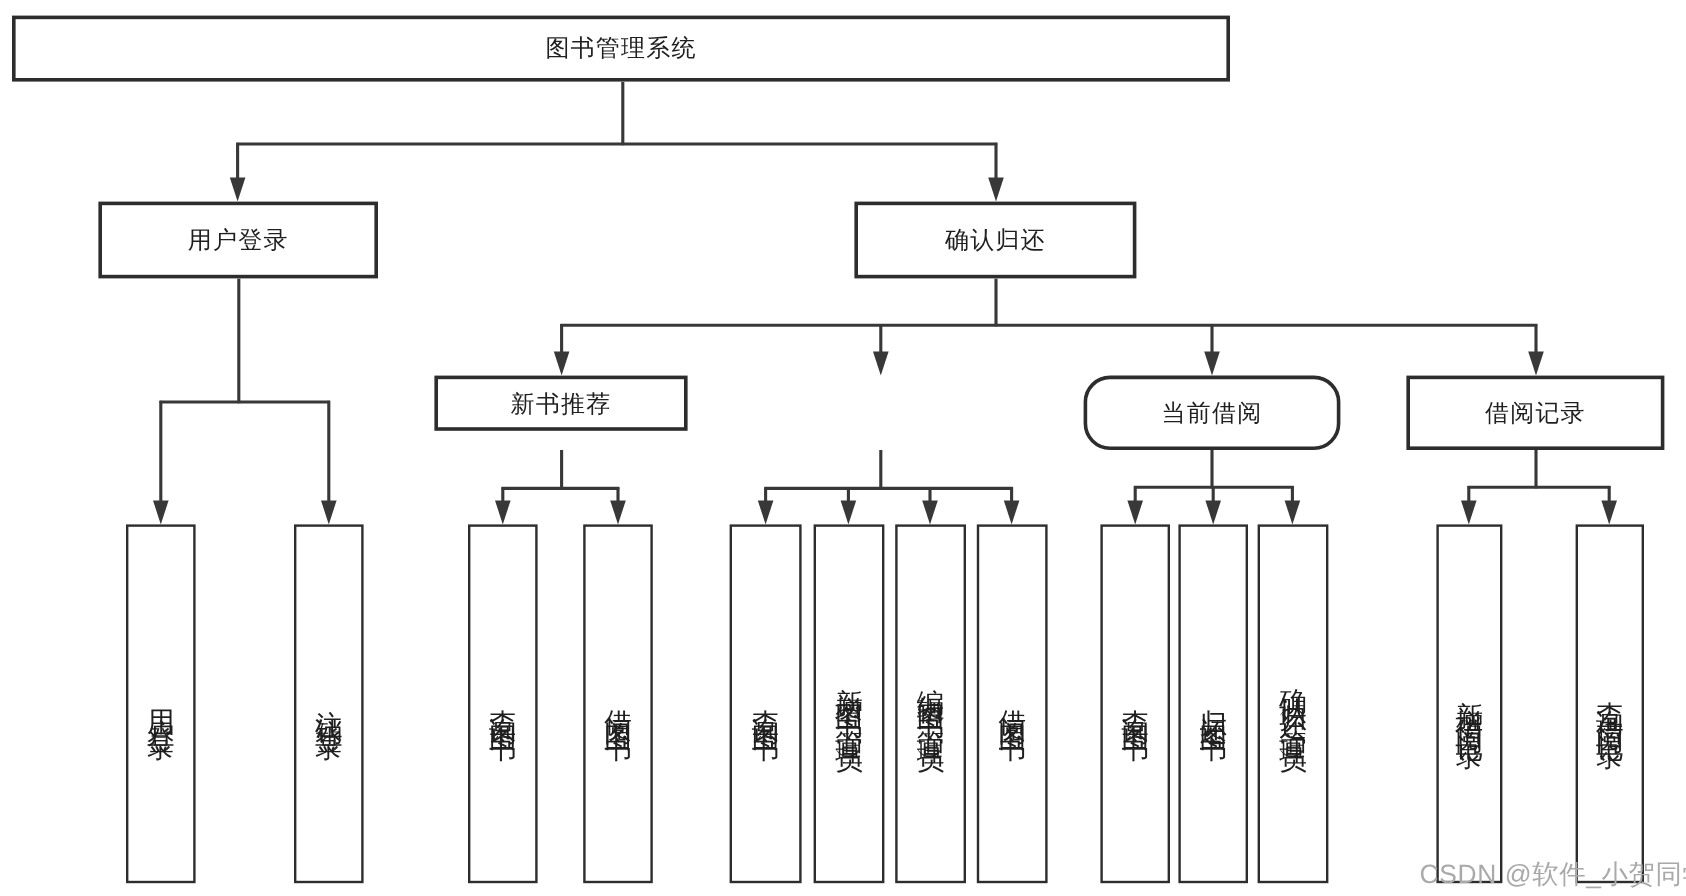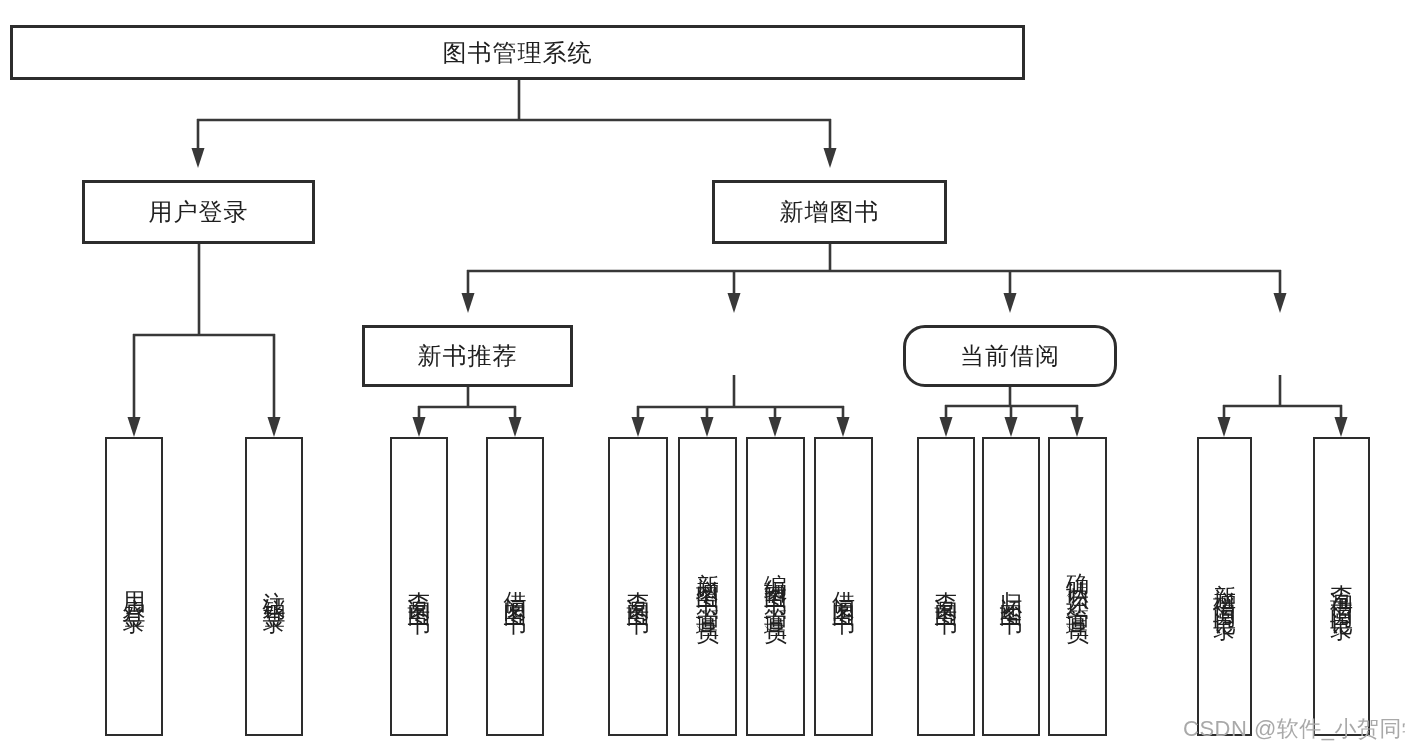--- a/index.html
+++ b/index.html
@@ -12,35 +12,35 @@
   }
   svg.connectors{position:absolute;left:0;top:0;width:1405px;height:747px;}
   .box{
     position:absolute;
     box-sizing:border-box;
     background:#ffffff;
     border:3px solid #2d2d2d;
     display:flex;align-items:center;justify-content:center;
     color:#1f1f1f;
   }
-  .h-box{font-size:24px;letter-spacing:1px;white-space:nowrap;margin-top:12px;}
+  .h-box{font-size:20px;letter-spacing:1px;white-space:nowrap;}
   .v-box{border-width:2.5px;top:437px;height:299px;}
   .vtext{
     writing-mode:vertical-rl;
     text-orientation:mixed;
     font-size:23px;
     line-height:1;
     letter-spacing:7px;
     color:#1f1f1f;
   }
   
   .b-root{left:10px;top:13px;width:1015px;height:55px;}
   .b-user-login{left:82px;top:168px;width:233px;height:64px;}
   .b-book-mgmt{left:712px;top:168px;width:235px;height:64px;}
-  .b-new-book{left:362px;top:313px;width:211px;height:62px;}
+  .b-new-book{left:362px;top:313px;width:211px;height:46px;}
   .b-book-borrow{left:628px;top:313px;width:212px;height:62px;}
   .b-current{left:903px;top:313px;width:214px;height:62px;border-radius:22px;}
   .b-records{left:1172px;top:313px;width:215px;height:62px;}
   
   .leaf-0{left:105px;width:58px;}
   .leaf-1{left:245px;width:58px;}
   .leaf-2{left:390px;width:58px;}
   .leaf-3{left:486px;width:58px;}
   .leaf-4{left:608px;width:60px;}
   .leaf-5{left:678px;width:59px;}
@@ -130,28 +130,31 @@
   </svg>
 
   <div class="box h-box b-root">
     <span>图书管理系统</span>
   </div>
 
   <div class="box h-box b-user-login">
     <span>用户登录</span>
   </div>
   <div class="box h-box b-book-mgmt">
-    <span>新增图书</span>
+    <span>确认归还</span>
   </div>
 
   <div class="box h-box b-new-book">
     <span>新书推荐</span>
   </div>
   <div class="box h-box b-current">
     <span>当前借阅</span>
+  </div>
+  <div class="box h-box b-records">
+    <span>借阅记录</span>
   </div>
 
   <div class="box v-box leaf-0">
     <span class="vtext">用户登录</span>
   </div>
   <div class="box v-box leaf-1">
     <span class="vtext">注销登录</span>
   </div>
   <div class="box v-box leaf-2">
     <span class="vtext">查询图书</span>

